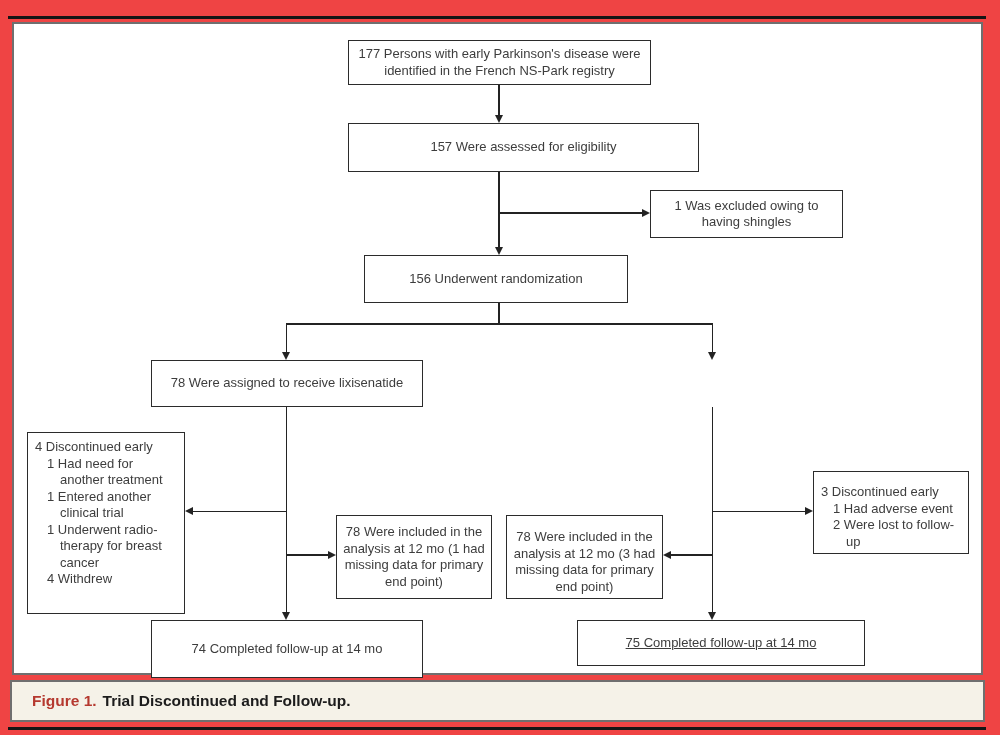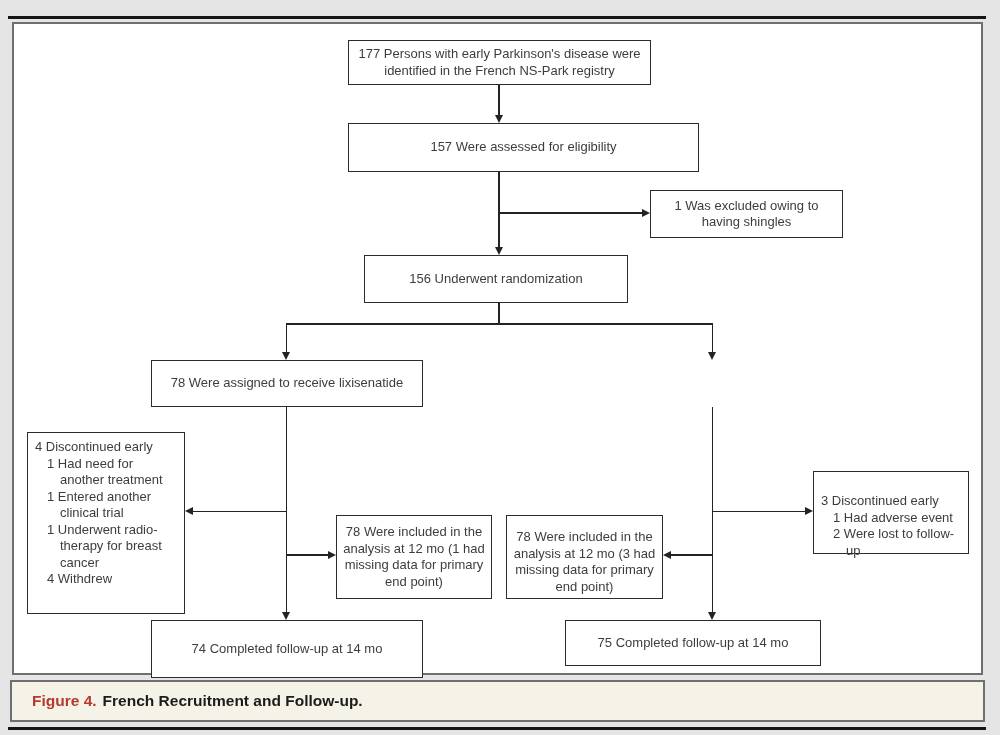--- a/index.html
+++ b/index.html
@@ -1,18 +1,18 @@
 <!DOCTYPE html>
 <html><head>
 <meta charset="utf-8">
 <title>Figure 1. Trial Recruitment and Follow-up.</title>
 <style>
   html,body{margin:0;padding:0;background:#ffffff;}
   #canvas{
-    position:relative;width:1000px;height:735px;background:#e5e5e5;
+    position:relative;width:1000px;height:735px;background:#ef4444;
     font-family:"Liberation Sans",sans-serif;overflow:hidden;
   }
   .rule{position:absolute;background:#151515;}
   .chart-frame{
     position:absolute;left:12px;top:22px;width:971px;height:653px;
     border:2px solid #6f6f6f;background:#ffffff;box-sizing:border-box;
   }
   .caption-bar{
     position:absolute;left:10px;top:680px;width:975px;height:42px;
     border:2px solid #6f6f6f;background:#f5f2e8;box-sizing:border-box;
@@ -81,31 +81,31 @@
   </div>
 
   <div class="box" style="left:336px;top:515px;width:156px;height:84px;padding:3px 2px;">
     <span>78 Were included in the analysis at 12 mo (1 had missing data for primary end point)</span>
   </div>
 
   <div class="box" style="left:506px;top:515px;width:157px;height:84px;padding:3px 2px;align-items:flex-end;">
     <span>78 Were included in the analysis at 12 mo (3 had missing data for primary end point)</span>
   </div>
 
-  <div class="box list" style="left:813px;top:471px;width:156px;height:83px;padding-top:21px;">
+  <div class="box list" style="left:813px;top:471px;width:156px;height:83px;padding-top:12px;">
     <div class="list-title">3 Discontinued early</div>
     <div class="list-item">1 Had adverse event</div>
     <div class="list-item">2 Were lost to follow-up</div>
   </div>
 
   <div class="box" style="left:151px;top:620px;width:272px;height:58px;">
     <span>74 Completed follow-up at 14 mo</span>
   </div>
 
-  <div class="box" style="left:565px;top:620px;width:256px;height:46px;">
+  <div class="box" style="left:577px;top:620px;width:288px;height:46px;text-decoration:underline;">
     <span>75 Completed follow-up at 14 mo</span>
   </div>
 
   <div class="vline" style="left:498.25px;top:85px;height:31px;"></div>
   <div class="arrow down" style="left:494.5px;top:115px;"></div>
 
   <div class="vline" style="left:498.25px;top:172px;height:76px;"></div>
   <div class="arrow down" style="left:494.5px;top:247px;"></div>
 
   <div class="hline" style="left:499px;top:212.3px;width:143px;"></div>
@@ -132,17 +132,17 @@
   <div class="hline" style="left:286px;top:554.3px;width:43px;"></div>
   <div class="arrow right" style="left:328px;top:550.5px;"></div>
 
   <div class="hline" style="left:712px;top:510.5px;width:94px;"></div>
   <div class="arrow right" style="left:805px;top:506.75px;"></div>
 
   <div class="hline" style="left:670px;top:554.3px;width:42px;"></div>
   <div class="arrow left" style="left:663px;top:550.5px;"></div>
 
   <div class="caption-bar">
-    <span class="caption-label">Figure 4.</span>
-    <span class="caption-text">French Recruitment and Follow-up.</span>
+    <span class="caption-label">Figure 1.</span>
+    <span class="caption-text">Trial Discontinued and Follow-up.</span>
   </div>
 
 </div>
 
 </body></html>

